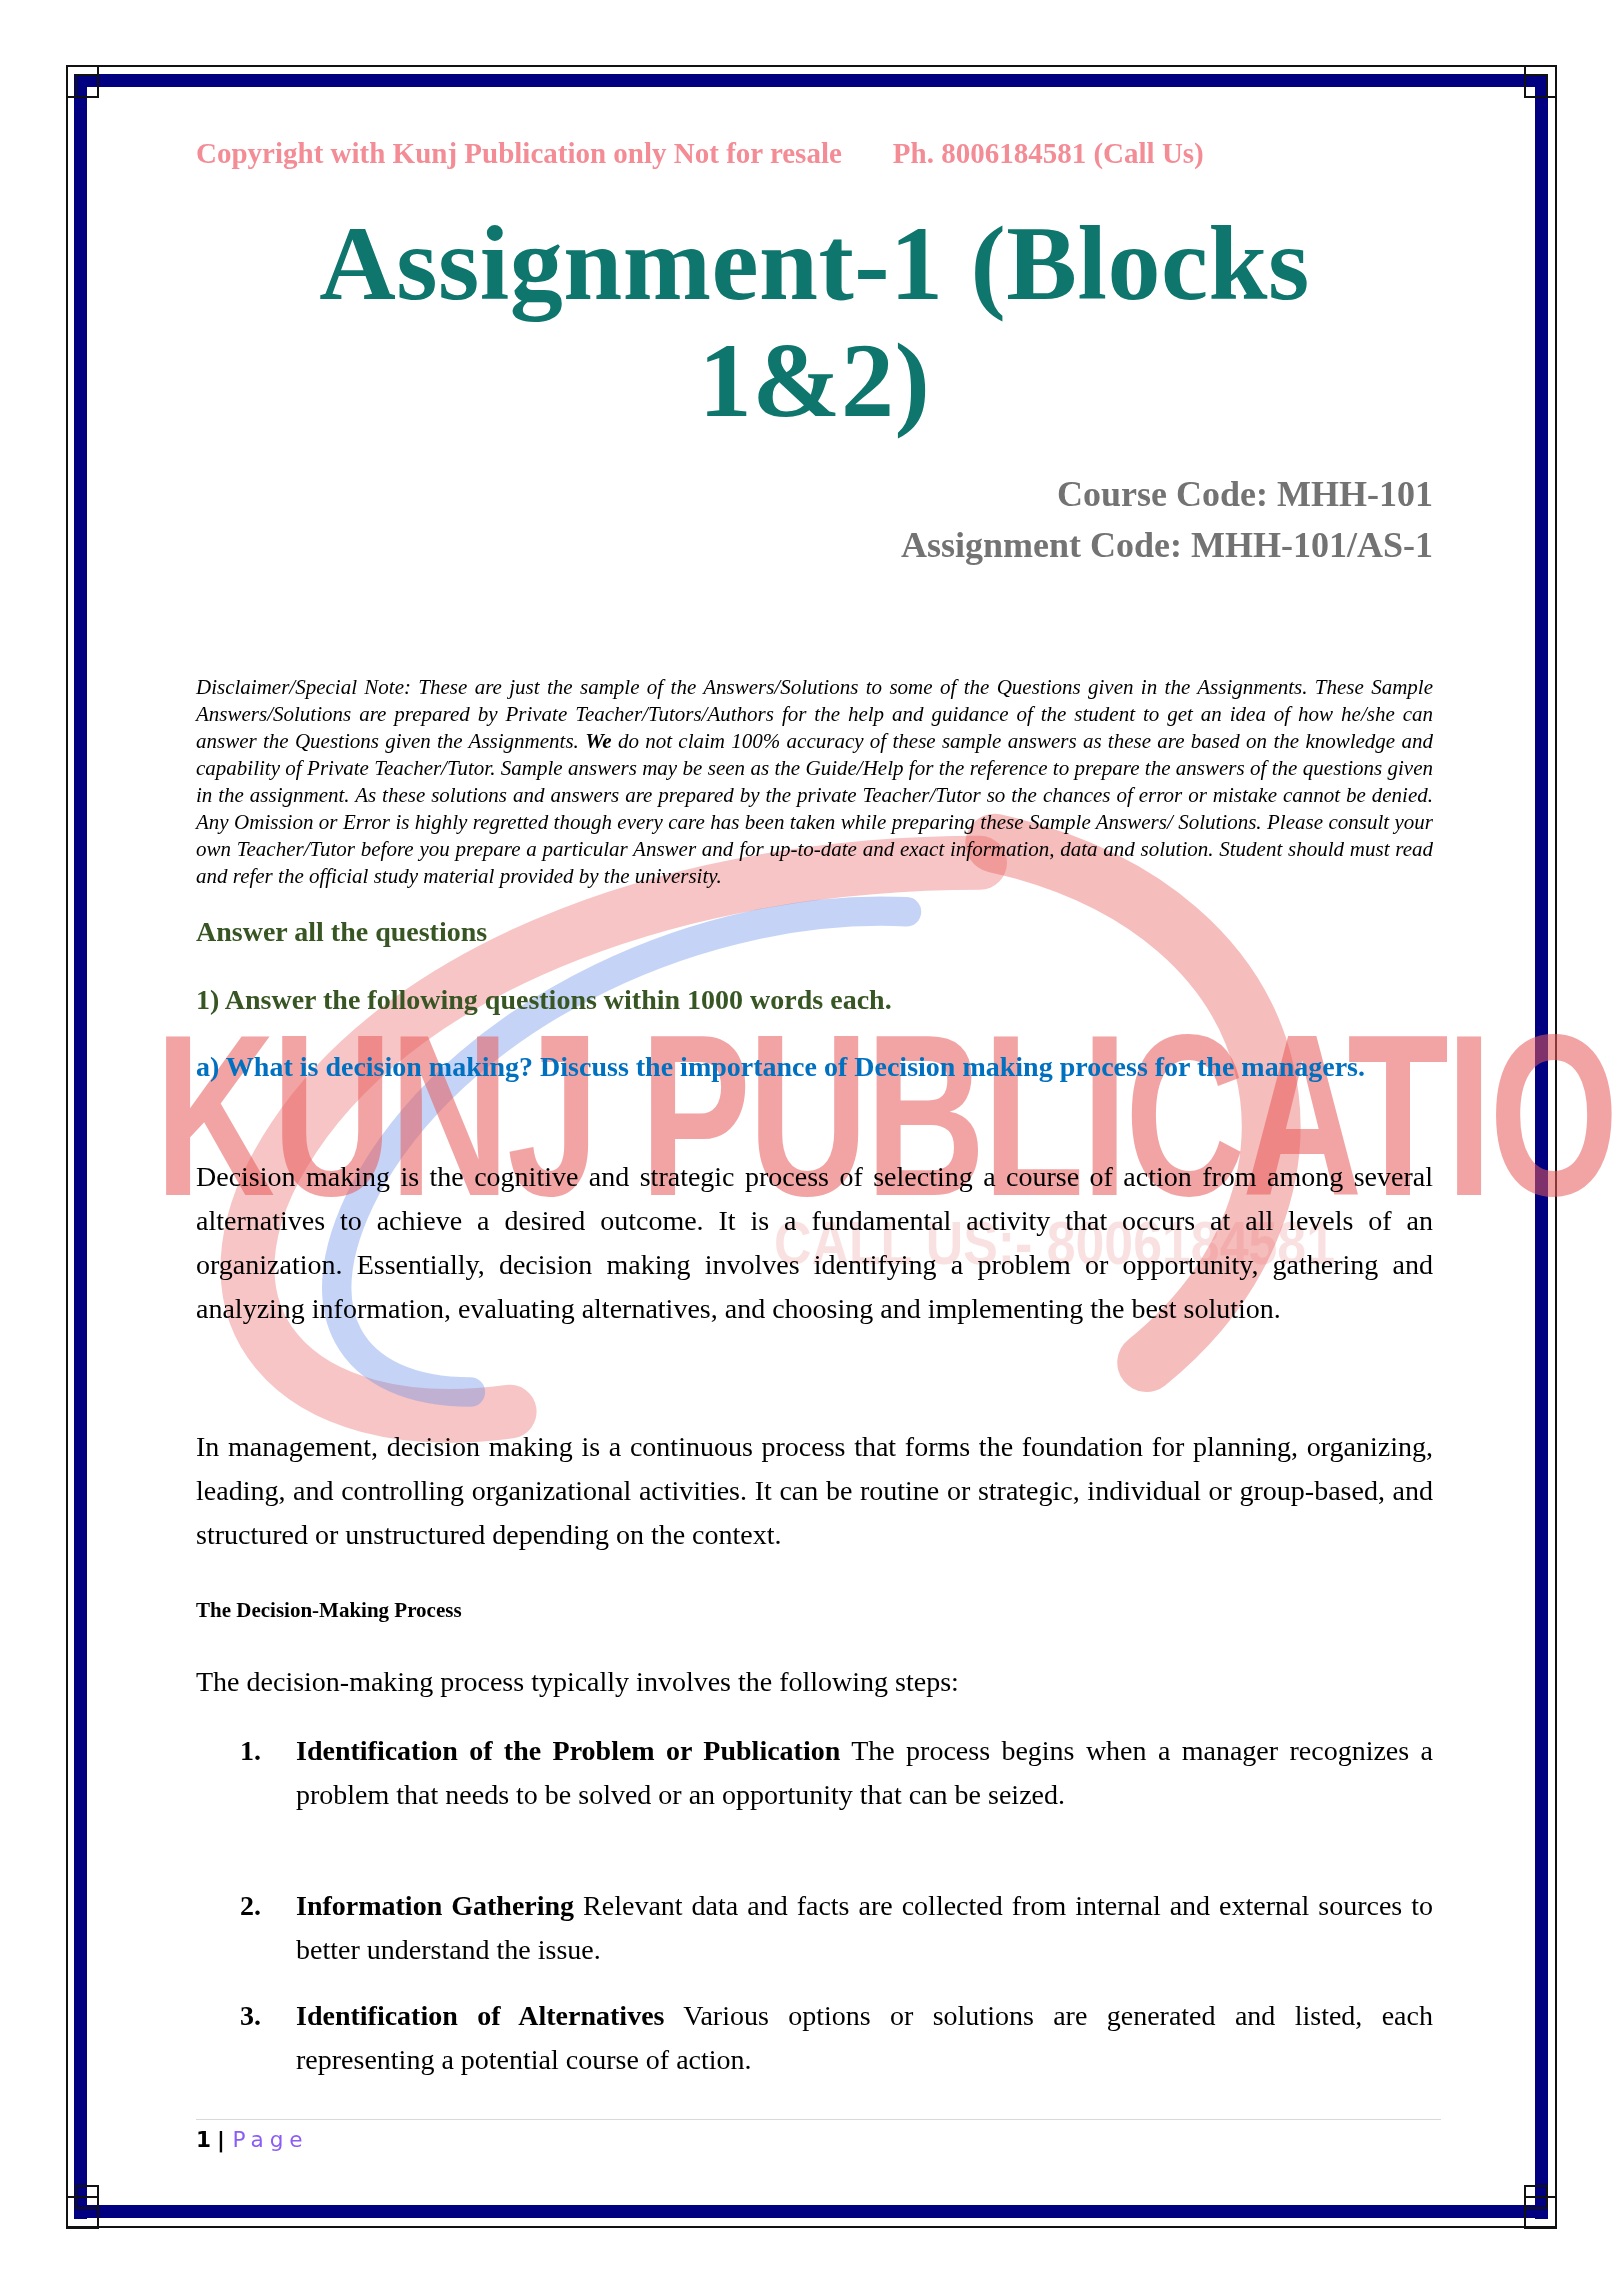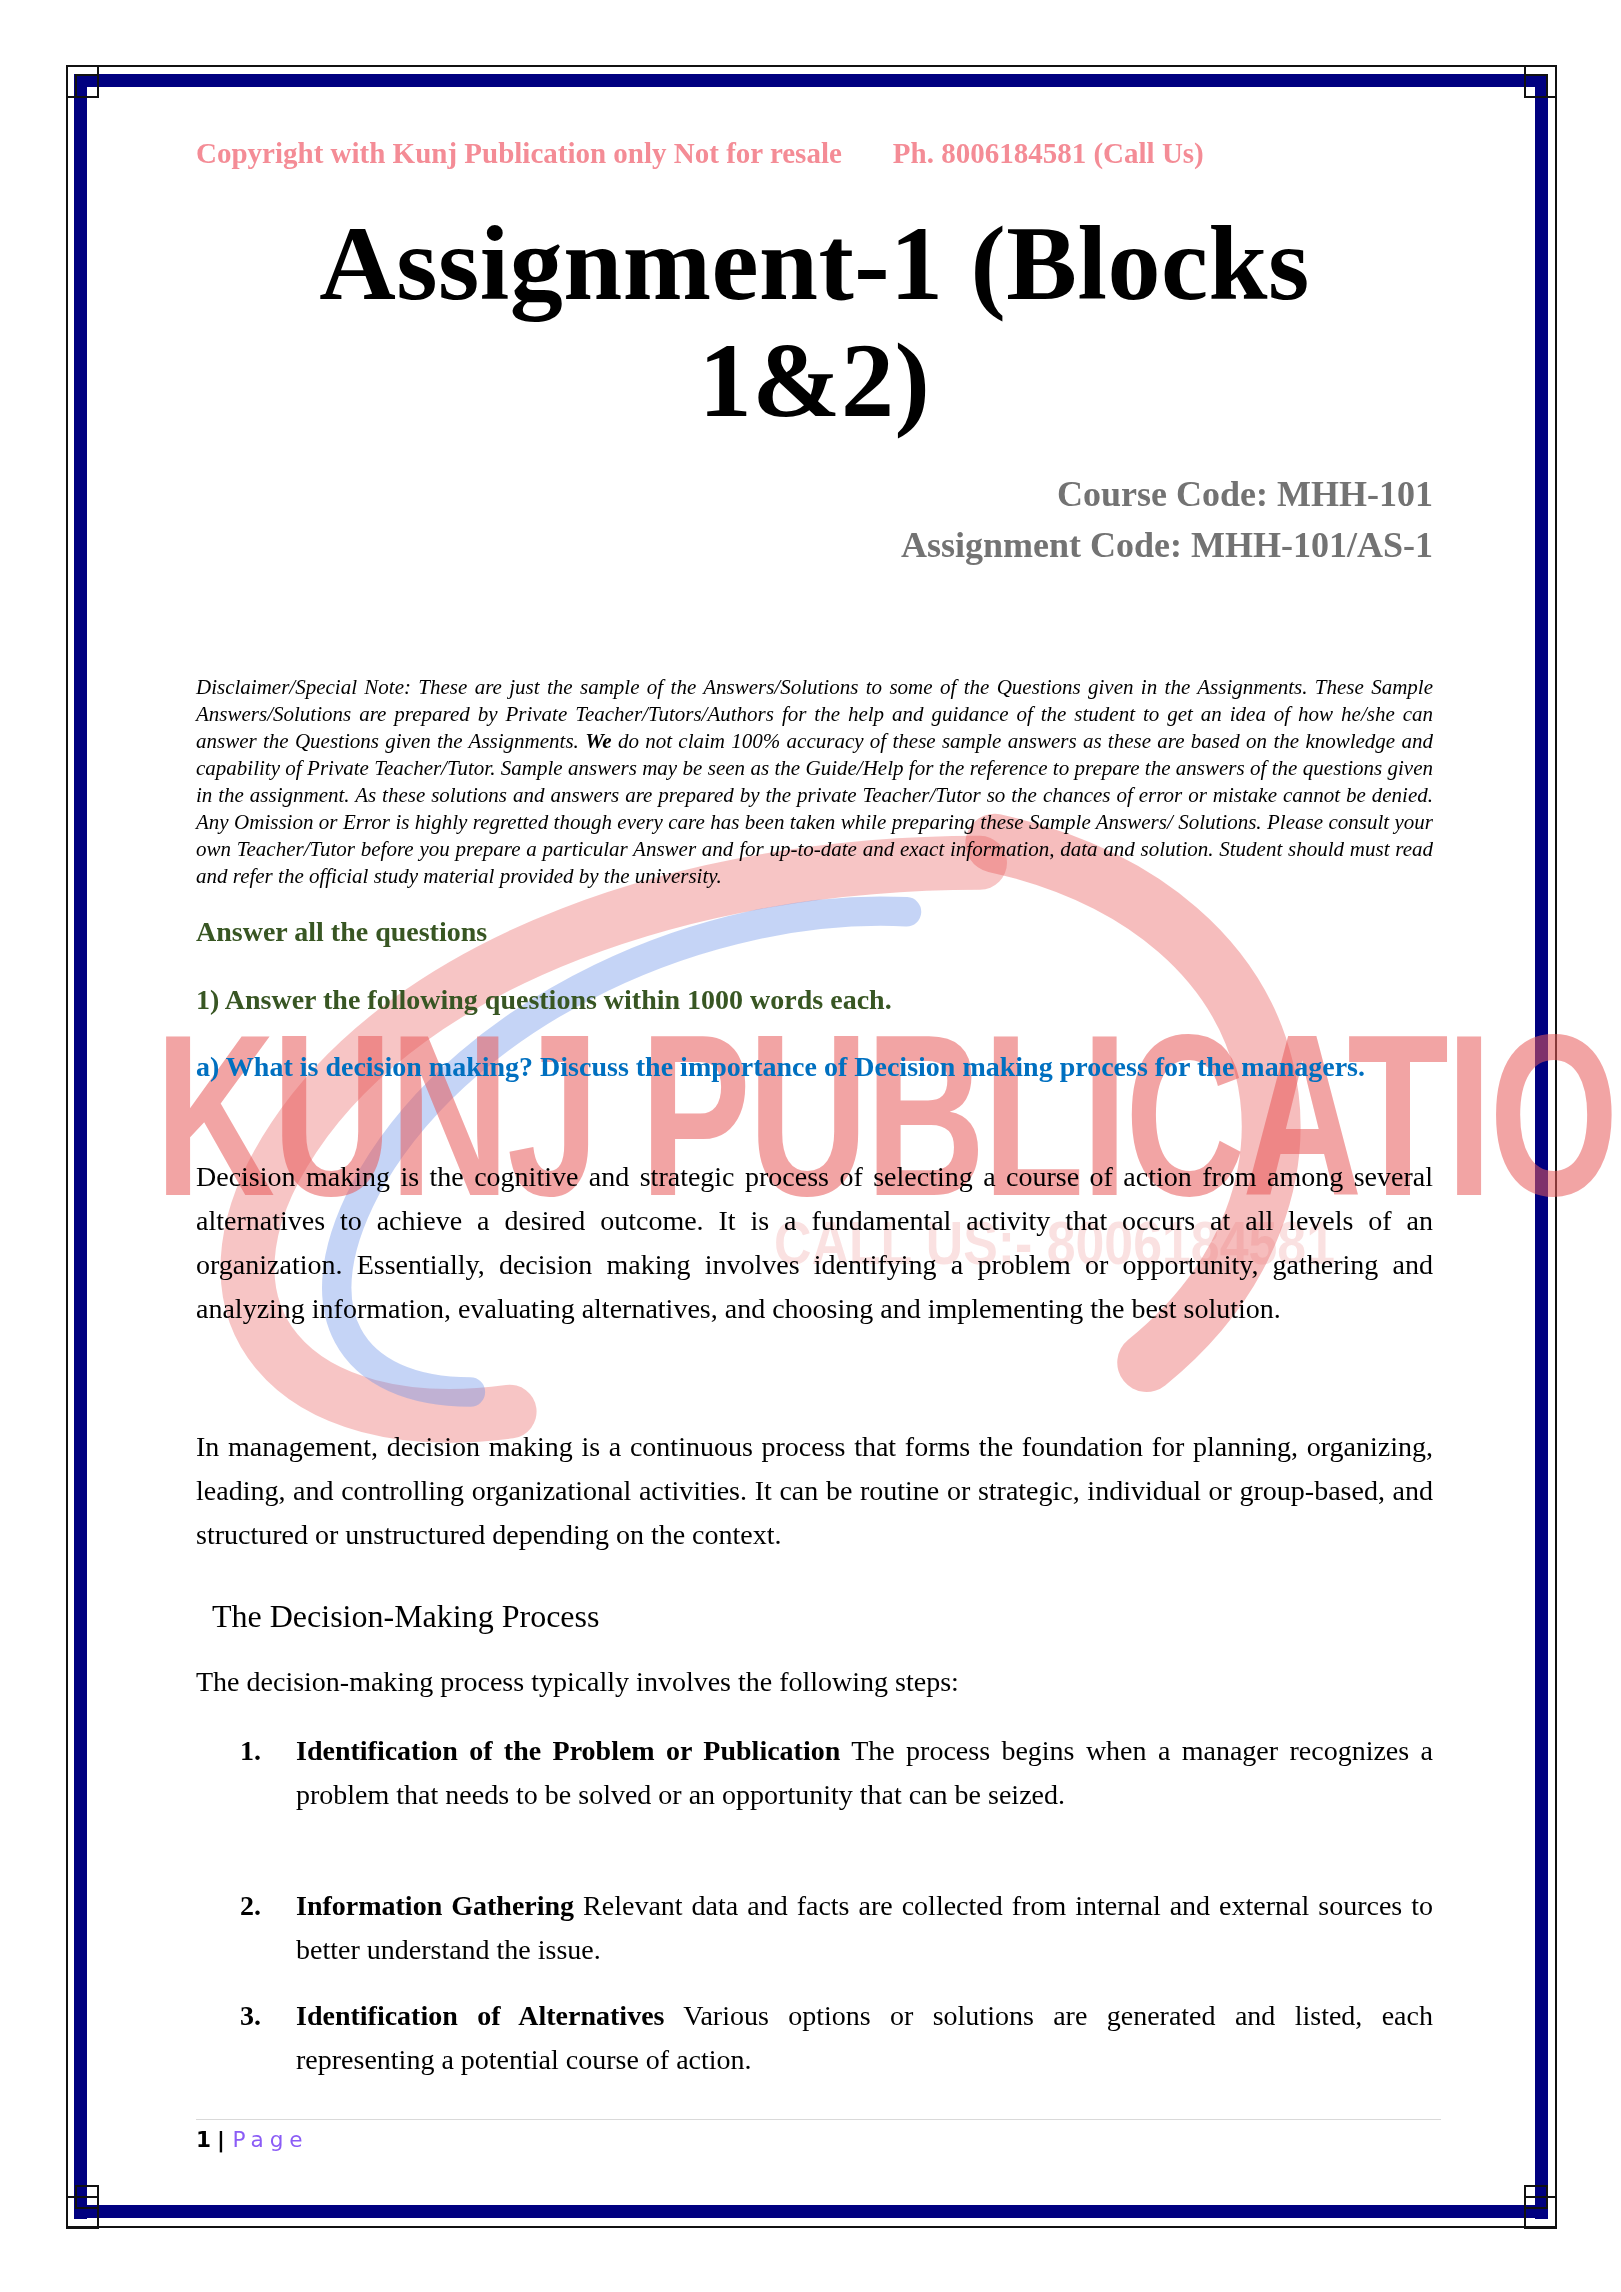--- a/index.html
+++ b/index.html
@@ -18,35 +18,35 @@
   .wm-main { left: 155px; top: 1000px; font-size: 231px; letter-spacing: -3.9px; transform: scaleX(0.72); line-height: 1; }
   .wm-call { left: 774px; top: 1213px; font-size: 61px; color: rgba(230, 120, 120, 0.22); transform: scaleX(0.85); line-height: 1; }
 
   .content { position: absolute; left: 196px; width: 1237px; top: 0; z-index: 1; }
 
   .copyright { position: absolute; top: 137px; left: 0; width: 1237px; font-size: 29px; font-weight: bold;
                color: #f48c96; white-space: nowrap; }
   .copyright span.gap { display: inline-block; width: 51px; }
 
   .title { position: absolute; top: 206px; left: 0; width: 1237px; text-align: center; font-size: 106px;
-           font-weight: bold; color: #000000; line-height: 1.1; letter-spacing: 0.5px; }
+           font-weight: bold; color: #0f766e; line-height: 1.1; letter-spacing: 0.5px; }
 
   .codes { position: absolute; top: 469px; right: 0; width: 1237px; text-align: right; color: #737373;
            font-size: 36px; font-weight: bold; line-height: 51px; }
 
   .disclaimer { position: absolute; top: 674px; left: 0; width: 1237px; font-size: 21px; font-style: italic;
                 line-height: 27px; text-align: justify; text-align-last: left; }
   .disclaimer b { font-style: italic; }
 
   .h-green { position: absolute; left: 0; font-size: 28px; font-weight: bold; color: #385623; white-space: nowrap; }
   .h-blue { position: absolute; left: 0; width: 1237px; font-size: 28px; font-weight: bold; color: #0070c0;
             line-height: 44px; text-align: justify; text-align-last: left; }
 
   .para { position: absolute; left: 0; width: 1237px; font-size: 28px; line-height: 44px; text-align: justify; text-align-last: left; }
-  .sub-head { position: absolute; left: 16px; font-size: 32px; font-weight: normal; white-space: nowrap; }
+  .sub-head { position: absolute; left: 0; font-size: 21px; font-weight: bold; white-space: nowrap; }
 
   .list { position: absolute; left: 0; width: 1237px; }
   .li { position: absolute; left: 0; width: 1237px; font-size: 28px; line-height: 44px; }
   .li .num { position: absolute; left: 44px; font-weight: bold; }
   .li .txt { position: absolute; left: 100px; width: 1137px; text-align: justify; text-align-last: left; }
   .li .txt b { font-weight: bold; }
 
   .footer-line { position: absolute; left: 196px; width: 1245px; top: 2119px; height: 1px; background: #d9d9d9; z-index: 1; }
   .footer { position: absolute; left: 196px; top: 2127px; font-family: "DejaVu Sans", "Liberation Sans", sans-serif;
             font-size: 21.6px; z-index: 1; white-space: nowrap; }

